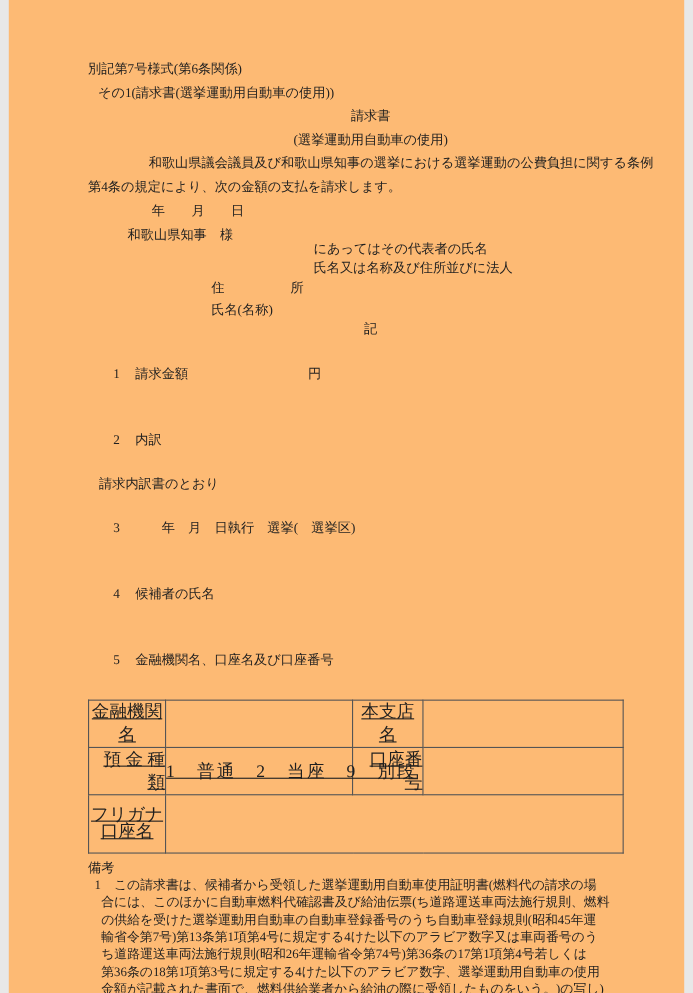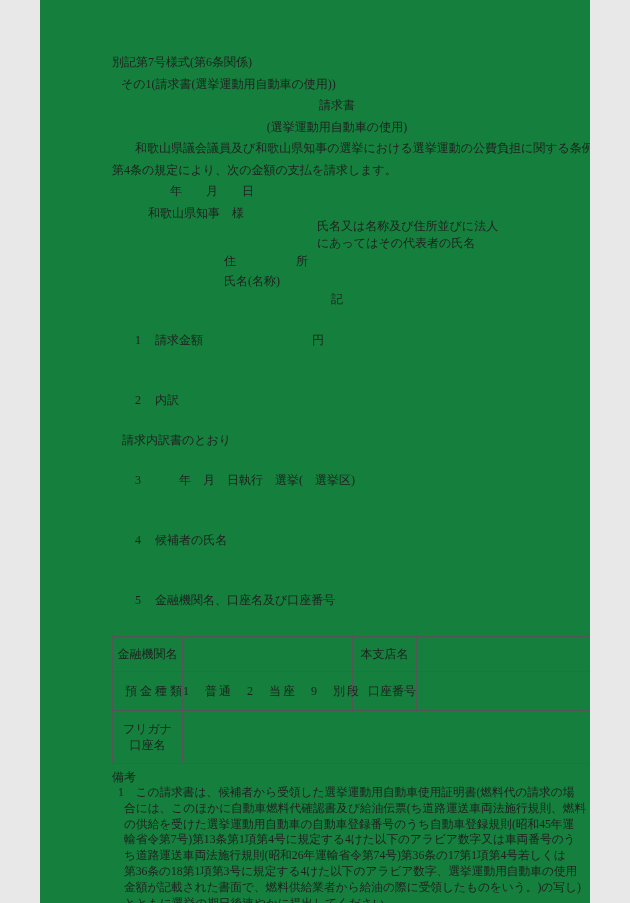--- a/index.html
+++ b/index.html
@@ -1,20 +1,20 @@
 <!DOCTYPE html>
 <html><head>
 <meta charset="utf-8">
 <style>
   html,body { margin:0; padding:0; background:#e8e8e8; }
   .page {
     position:relative;
-    width:550px; height:903px;
+    width:614px; height:903px;
     margin:0 auto;
-    background:#15803d;
+    background:#fdba74;
     box-sizing:border-box;
     padding:52px 28px 0 72px;
     font-family:"Liberation Serif","DejaVu Serif",serif;
     font-size:12px;
     color:#1f1f1f;
     overflow:hidden;
   }
   .line { line-height:21.5px; white-space:pre; }
   .center { text-align:center; }
   .ind-sub   { margin-left:9px; }
@@ -36,22 +36,23 @@
   table.bank {
     border-collapse:collapse;
     margin-top:6px;
     table-layout:fixed;
     width:486px;
   }
   table.bank td {
     border:1px solid #555;
     padding:0;
     vertical-align:middle;
-    font-size:12px;
+    font-size:16px;
     color:#1f1f1f;
+    text-decoration:underline;
   }
   td.lab { text-align:center; }
   td.val { padding-left:4px; }
   .r1 td { height:34px; }
   .r2 td { height:38px;text-align:right; }
   .r3 td { height:52px; }
   .deposit-opts { letter-spacing:2px; white-space:pre; }
   .two-line div { line-height:16px; text-align:center; white-space:pre; }
 
   .remarks { margin-top:5px; }
@@ -67,22 +68,22 @@
   <div class="line">別記第7号様式(第6条関係)</div>
   <div class="line ind-sub">その1(請求書(選挙運動用自動車の使用))</div>
   <div class="line center">請求書</div>
   <div class="line center">(選挙運動用自動車の使用)</div>
   <div class="line ind-intro">和歌山県議会議員及び和歌山県知事の選挙における選挙運動の公費負担に関する条例</div>
   <div class="line">第4条の規定により、次の金額の支払を請求します。</div>
   <div class="line date-line">年　　月　　日</div>
   <div class="line ind-addr">和歌山県知事　様</div>
 
   <div class="decl-block">
+    <div class="dline">にあってはその代表者の氏名</div>
     <div class="dline">氏名又は名称及び住所並びに法人</div>
-    <div class="dline">にあってはその代表者の氏名</div>
   </div>
   <div class="addr-line">住　　　　　所</div>
   <div class="addr-line">氏名(名称)</div>
   <div class="ki-line">記</div>
 
   <div class="items">
     <div class="item">
       <span>1</span><span class="itext">請求金額</span><span class="yen">円</span>
     </div>
     <div class="item">

